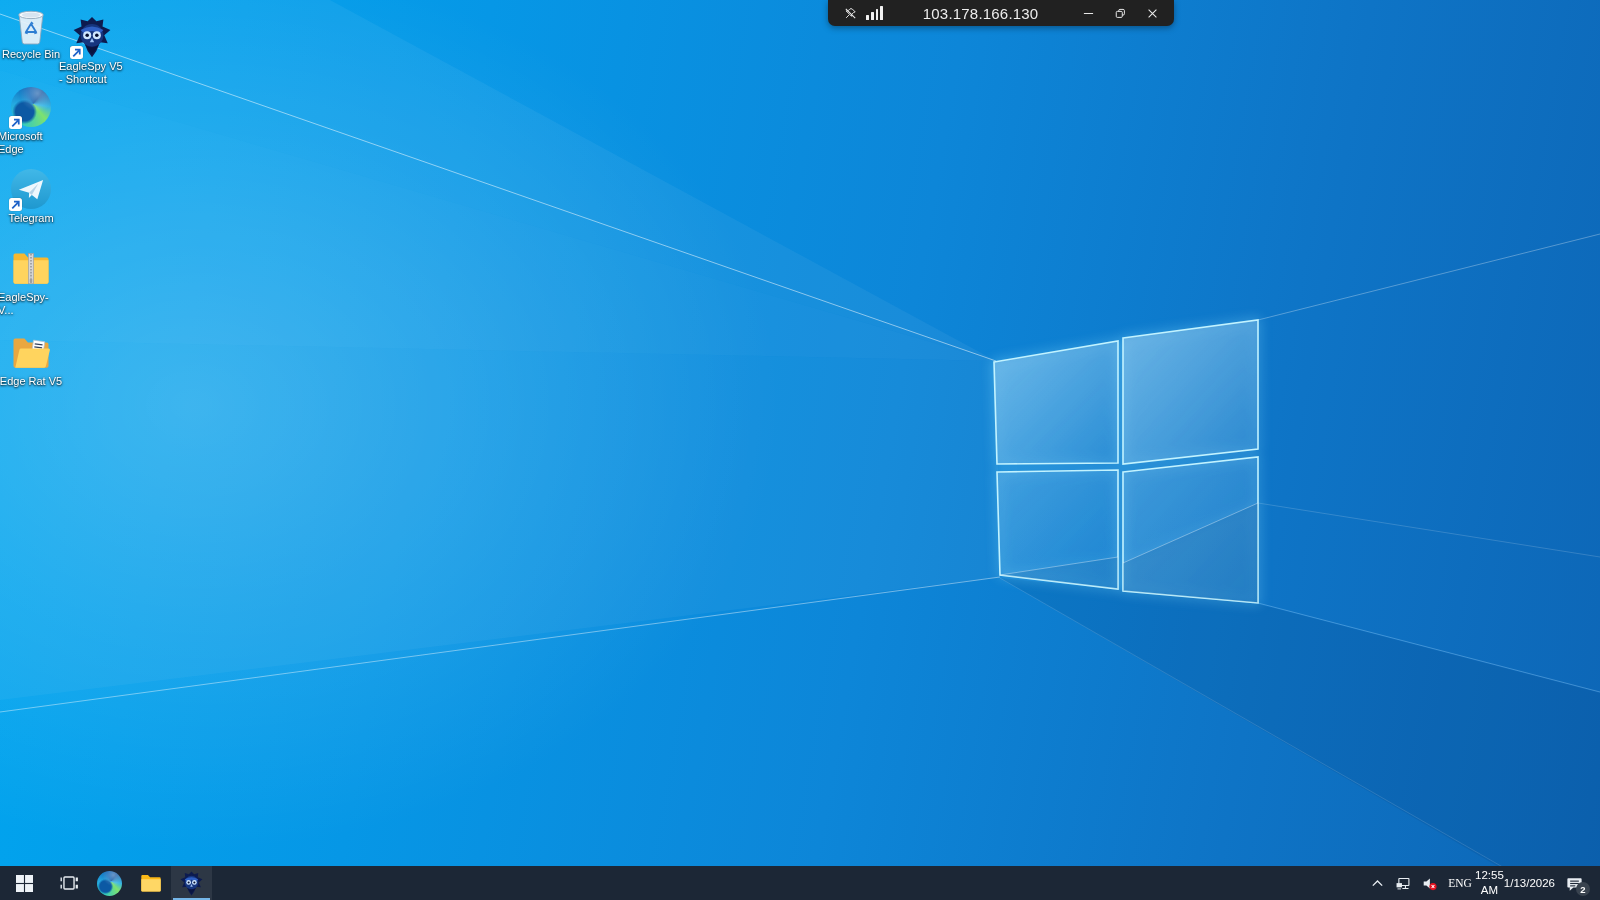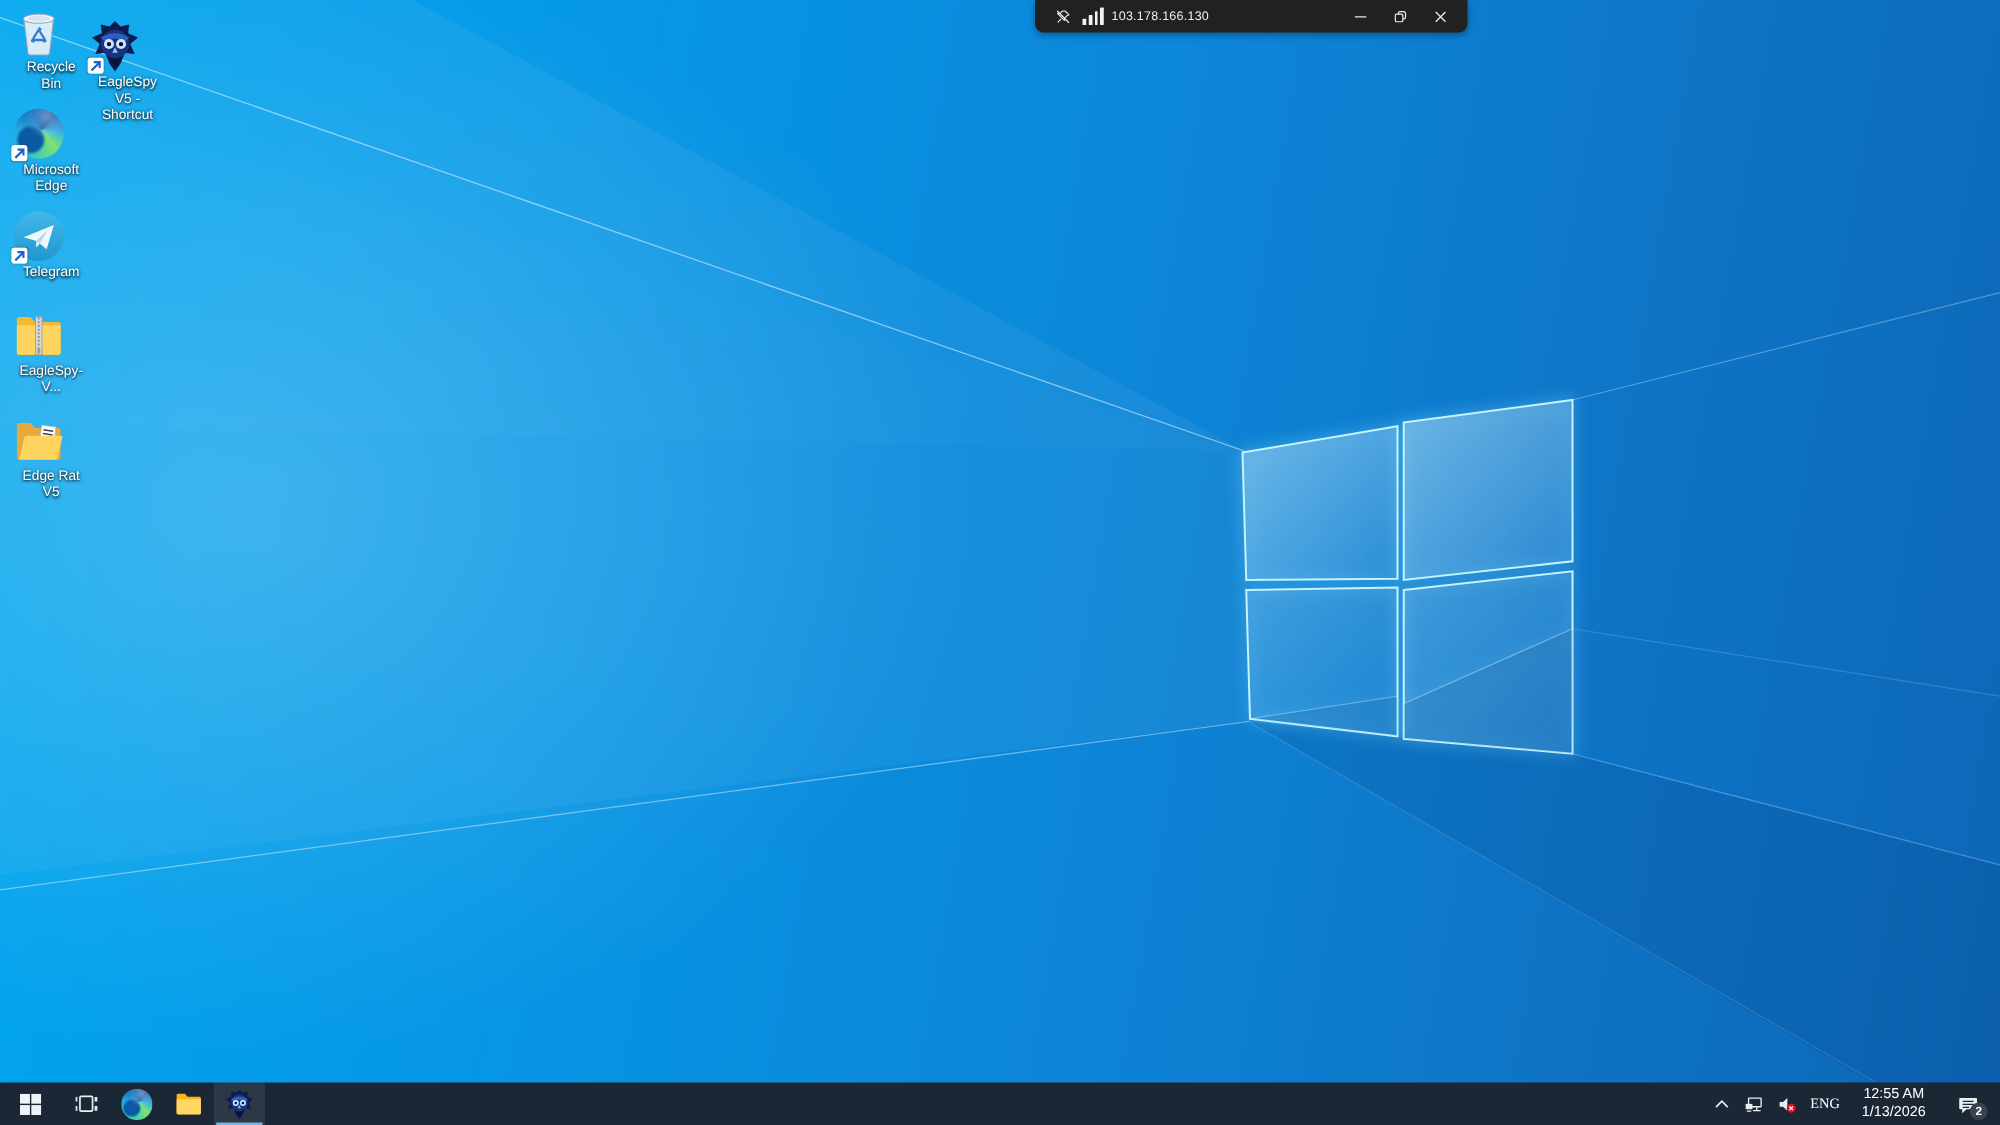--- a/index.html
+++ b/index.html
@@ -8,43 +8,43 @@
   
   .wallpaper{position:absolute;inset:0;
     background:
       radial-gradient(950px 720px at 12% 45%, rgba(255,255,255,.20), rgba(255,255,255,0) 62%),
       linear-gradient(100deg,#00a7f0 0%,#0697e6 28%,#0d86d8 55%,#0e74c6 78%,#0d66b6 100%);}
   .wallpaper svg{position:absolute;inset:0;}
   
   .dicon{position:absolute;width:66px;display:flex;flex-direction:column;align-items:center;gap:2px;cursor:default;}
   .dicon .ic{width:42px;height:42px;position:relative;}
   .dicon .ic svg{width:100%;height:100%;display:block;}
-  .dicon .lbl{font-size:11px;color:#fff;text-align:center;line-height:1.18;max-width:66px;
-    text-shadow:0 1px 2px rgba(0,0,0,.85),0 0 3px rgba(0,0,0,.5);margin-left:20px;}
+  .dicon .lbl{font-size:11px;color:#fff;text-align:left;line-height:1.18;max-width:66px;
+    text-shadow:0 1px 2px rgba(0,0,0,.85),0 0 3px rgba(0,0,0,.5);}
   .sc{position:absolute;left:-1px;bottom:-1px;width:13px;height:13px;background:#fff;border-radius:2.5px;
       box-shadow:0 0 1px rgba(0,0,0,.55);display:flex;align-items:center;justify-content:center;}
   .sc svg{width:11px;height:11px;}
   .edge-ball{border-radius:50%;
     background:
       radial-gradient(circle at 66% 16%, rgba(255,255,255,.38), rgba(255,255,255,0) 42%),
       radial-gradient(circle at 34% 62%, #0c59a4 0 25%, rgba(12,89,164,0) 34%),
       conic-gradient(from 140deg at 55% 42%, #7ee26f 0deg, #2fc8c3 70deg, #24a9e1 130deg, #0c63b6 200deg, #0a4f9e 260deg, #36b5e5 320deg, #7ee26f 360deg);}
   .edge-ball.big{width:40px;height:40px;margin:1px;}
   .tg-ball{width:40px;height:40px;margin:1px;border-radius:50%;background:linear-gradient(#41b8e8,#1f98cf);}
   .tg-ball svg{width:100%;height:100%;}
   
   .connbar{position:absolute;left:828px;top:0;width:346px;height:26px;background:#212121;
     border-radius:0 0 7px 7px;display:flex;align-items:center;padding:0 6px;box-sizing:border-box;
     box-shadow:0 2px 6px rgba(0,0,0,.35);z-index:5;}
   .connbar button{background:none;border:0;padding:0;margin:0;display:flex;align-items:center;justify-content:center;cursor:default;}
   .cb-pin{width:32px;height:19px;background:#343434;border-radius:4px;margin-right:8px;}
   .cb-pin svg{width:15px;height:15px;}
   .cb-signal{display:flex;align-items:flex-end;gap:2px;height:14px;margin-right:6px;}
   .cb-signal i{display:block;width:2.8px;background:#f2f2f2;border-radius:.5px;}
-  .cb-ip{flex:1;color:#ededed;font-size:10px;letter-spacing:.2px;}
+  .cb-ip{flex:1;text-align:center;color:#ededed;font-size:15px;letter-spacing:.2px;}
   .cb-controls{display:flex;}
   .cb-controls button{width:32px;height:24px;}
   .cb-controls svg{width:17px;height:17px;}
   
   .taskbar{position:absolute;left:0;bottom:0;width:1600px;height:34px;background:#1c2736;
     display:flex;align-items:stretch;z-index:6;}
   .taskbar button{background:none;border:0;padding:0;margin:0;color:#fff;cursor:default;}
   .tb-start{width:48px;display:flex;align-items:center;justify-content:center;}
   .tb-start svg{width:17px;height:17px;}
   .tb-search{width:279px;background:#fff;border:1px solid #6f6f6f;box-sizing:border-box;
@@ -56,21 +56,21 @@
   .tb-app{width:41px;display:flex;align-items:center;justify-content:center;position:relative;}
   .tb-app.active{background:rgba(255,255,255,.08);}
   .tb-app .underline{position:absolute;left:2px;right:2px;bottom:0;height:2px;background:#75b6e8;}
   .tb-app svg{display:block;}
   .edge-ball.small{width:25px;height:25px;}
   .owl.small{width:25px;height:25px;}
   .tray{margin-left:auto;display:flex;align-items:stretch;padding-right:4px;}
   .tray-btn{width:26px;display:flex;align-items:center;justify-content:center;}
   .tray-btn svg{width:17px;height:17px;}
   .tray-lang{width:36px;font-size:11.5px;display:flex;align-items:center;justify-content:center;font-family:Liberation Serif, serif;}
-  .tray-clock{width:74px;font-size:11.5px;line-height:1.28;display:flex;flex-direction:column;
+  .tray-clock{width:74px;font-size:11.5px;line-height:1.28;display:flex;flex-direction:row;
     align-items:center;justify-content:center;color:#fff;}
   .tray-ac{width:44px;position:relative;display:flex;align-items:center;justify-content:center;}
   .tray-ac svg{width:19px;height:19px;}
   .badge{position:absolute;right:6px;bottom:4px;width:14px;height:14px;border-radius:50%;
     background:#39434f;color:#fff;font-size:9.5px;font-weight:bold;
     display:flex;align-items:center;justify-content:center;}
 </style>
 </head>
 <body>
 

